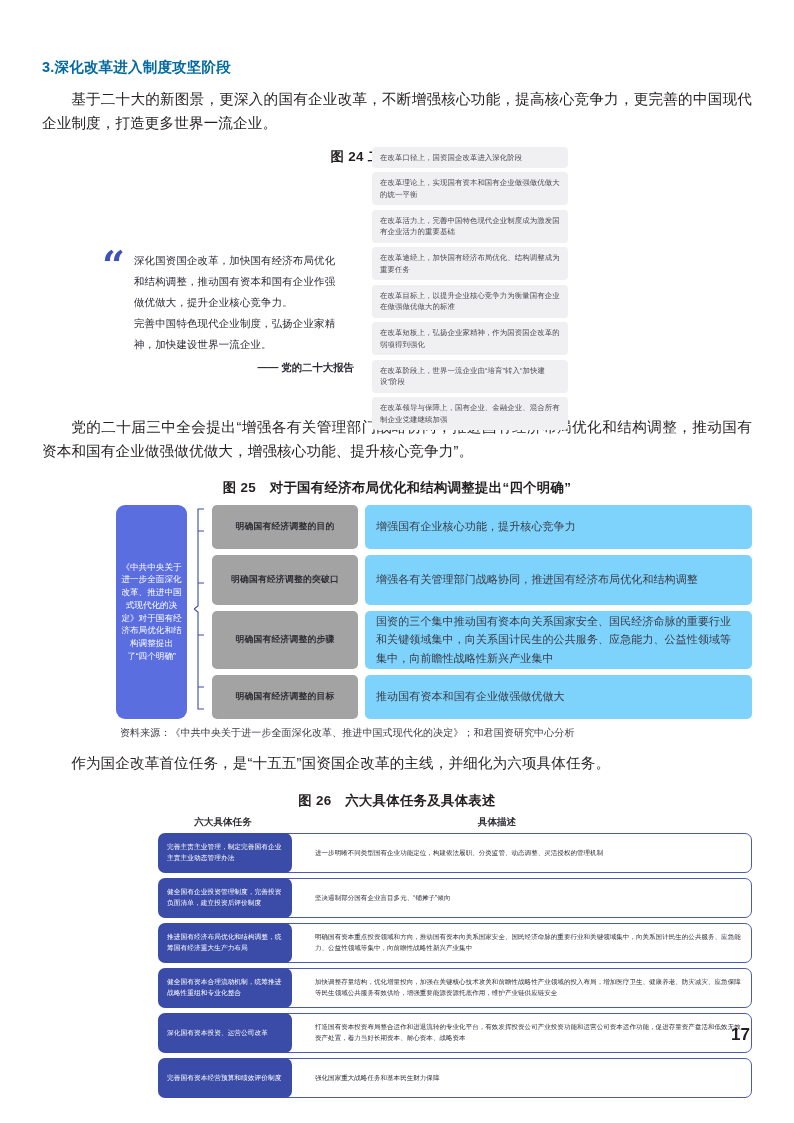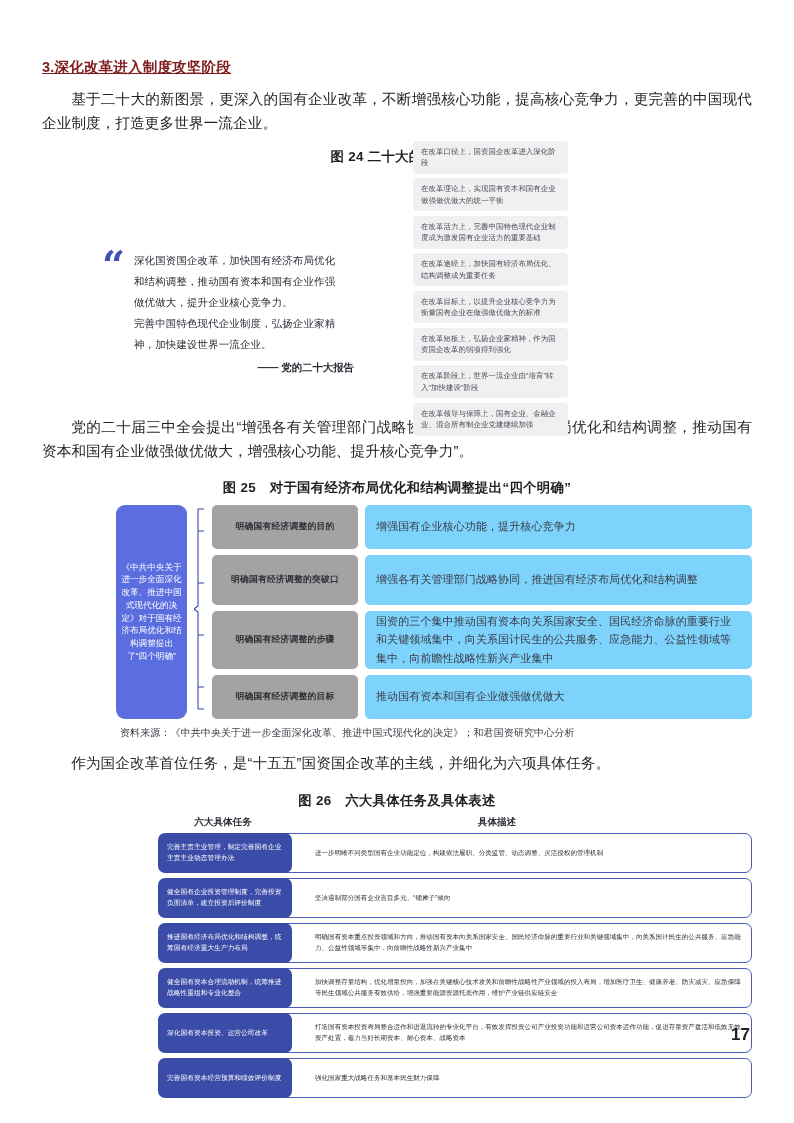--- a/index.html
+++ b/index.html
@@ -13,24 +13,23 @@
   .page {
     position: relative;
     width: 794px; height: 1123px;
     padding: 58px 42px 0 42px;
   }
 
   
   .section-heading {
     font-size: 14.5px;
     font-weight: 700;
-    color: #7f1d1d;
+    color: #0369a1;
     letter-spacing: .2px;
     margin-bottom: 11px;
-    text-decoration: underline;
   }
   .body-par {
     font-size: 14.6px;
     line-height: 1.62;
     text-align: justify;
     text-justify: inter-ideograph;
     text-indent: 2em;
     color: #231f20;
     letter-spacing: .1px;
   }
@@ -90,21 +89,20 @@
     padding-top: 2px;
   }
   .card24 {
     background: #f0f0f2;
     border-radius: 4px;
     padding: 5px 8px;
     font-size: 7.4px;
     line-height: 1.55;
     color: #4a4a52;
     letter-spacing: .1px;
-    margin-left: 41px;
   }
 
   
   .fig25-wrap {
     display: flex;
     gap: 7px;
     padding: 8px 0 0 74px;
   }
   .decision-box {
     width: 71px;

